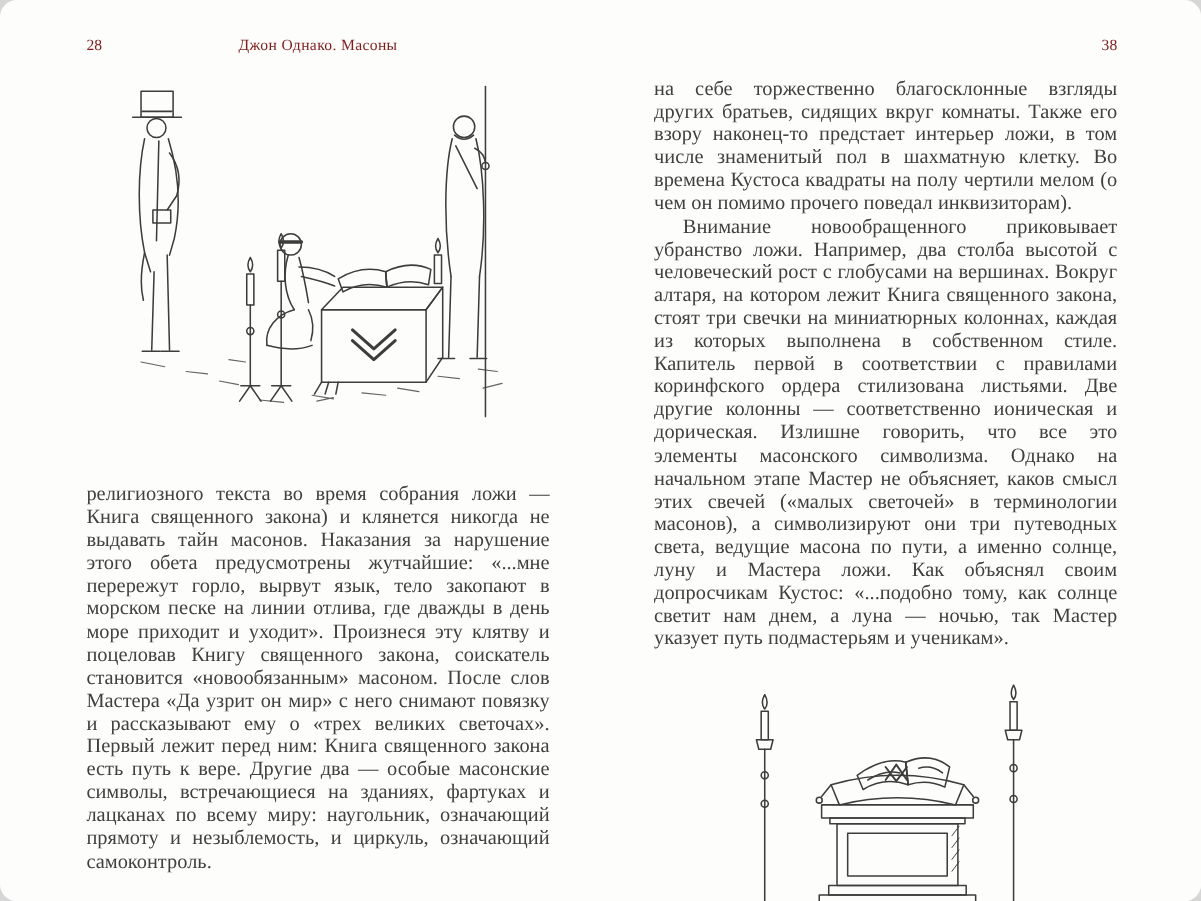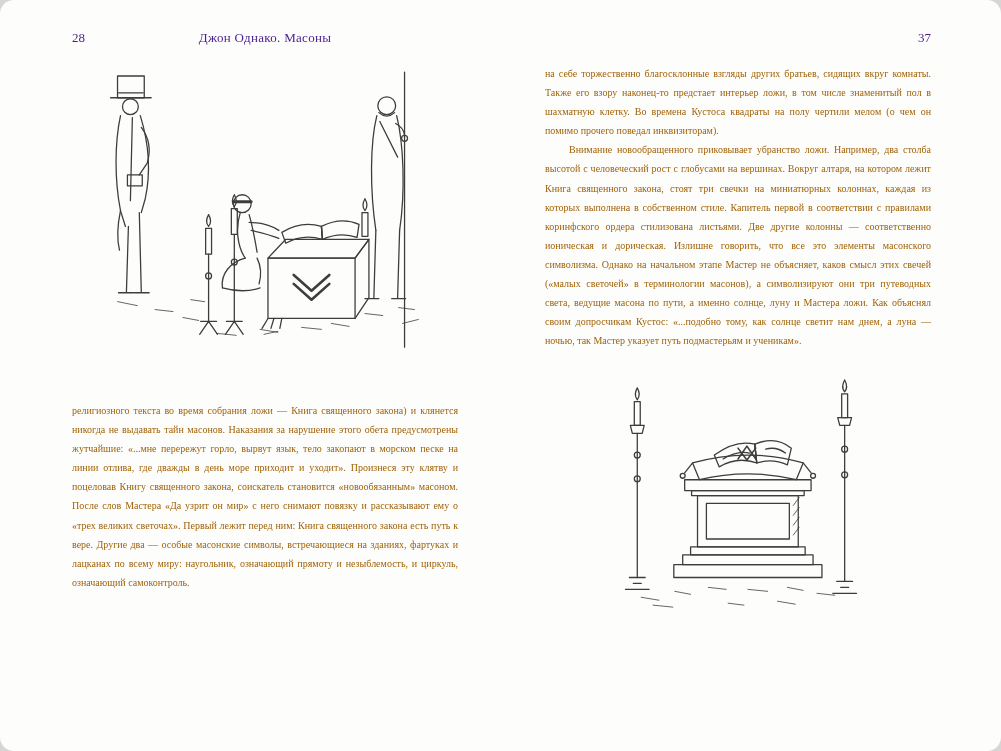--- a/index.html
+++ b/index.html
@@ -19,42 +19,42 @@
   .page.right { left: 501px; width: 500px; }
   .content { position: absolute; top: 0; width: 386px; }
   .page.left  .content { left: 72px; }
   .page.right .content { left: 44px; }
 
   .pg-header {
     position: relative;
     margin-top: 30px;
     height: 20px;
     font-size: 13px;
-    color: #4c1d95;
+    color: #7f1d1d;
   }
   .pg-header .num { position: absolute; top: 0; }
   .page.left  .pg-header .num { left: 0; }
   .page.right .pg-header .num { right: 0; }
   .pg-header .title {
     display: block;
     text-align: center;
     letter-spacing: 0.3px;
     white-space: nowrap;
   }
 
   figure { margin: 0; text-align: center; }
   .page.left  figure { margin-top: 14px; }
   .page.right figure { margin-top: 18px; }
   figure svg { display: inline-block; }
 
   .bodytext {
-    font-size: 10px;
+    font-size: 17px;
     line-height: 19.1px;
     text-align: justify;
-    color: #a16207;
+    color: #404040;
   }
   .page.left  .bodytext { margin-top: 21px; }
   .page.right .bodytext { margin-top: 14px; }
   .bodytext p { margin: 0; }
   .bodytext p.indent { text-indent: 24px; }
 </style>
 </head>
 <body>
 
 <div class="screen">
@@ -136,21 +136,21 @@
 
       <div class="bodytext">
         <p>религиозного текста во время собрания ложи — Книга священного закона) и клянется никогда не выдавать тайн масонов. Наказания за нарушение этого обета предусмотрены жутчайшие: «...мне перережут горло, вырвут язык, тело закопают в морском песке на линии отлива, где дважды в день море приходит и уходит». Произнеся эту клятву и поцеловав Книгу священного закона, соискатель становится «новообязанным» масоном. После слов Мастера «Да узрит он мир» с него снимают повязку и рассказывают ему о «трех великих светочах». Первый лежит перед ним: Книга священного закона есть путь к вере. Другие два — особые масонские символы, встречающиеся на зданиях, фартуках и лацканах по всему миру: наугольник, означающий прямоту и незыблемость, и циркуль, означающий самоконтроль.</p>
       </div>
     </div>
   </div>
 
   <div class="page right">
     <div class="content">
       <div class="pg-header">
-        <span class="num">37</span>
+        <span class="num">38</span>
       </div>
 
       <div class="bodytext">
         <p>на себе торжественно благосклонные взгляды других братьев, сидящих вкруг комнаты. Также его взору наконец-то предстает интерьер ложи, в том числе знаменитый пол в шахматную клетку. Во времена Кустоса квадраты на полу чертили мелом (о чем он помимо прочего поведал инквизиторам).</p>
         <p class="indent">Внимание новообращенного приковывает убранство ложи. Например, два столба высотой с человеческий рост с глобусами на вершинах. Вокруг алтаря, на котором лежит Книга священного закона, стоят три свечки на миниатюрных колоннах, каждая из которых выполнена в собственном стиле. Капитель первой в соответствии с правилами коринфского ордера стилизована листьями. Две другие колонны — соответственно ионическая и дорическая. Излишне говорить, что все это элементы масонского символизма. Однако на начальном этапе Мастер не объясняет, каков смысл этих свечей («малых светочей» в терминологии масонов), а символизируют они три путеводных света, ведущие масона по пути, а именно солнце, луну и Мастера ложи. Как объяснял своим допросчикам Кустос: «...подобно тому, как солнце светит нам днем, а луна — ночью, так Мастер указует путь подмастерьям и ученикам».</p>
       </div>
 
       <figure>
         <svg viewBox="0 0 320 265" width="316" height="262" aria-hidden="true">
           <g fill="none" stroke="#3d3d3d" stroke-width="1.3" stroke-linejoin="round" stroke-linecap="round">

